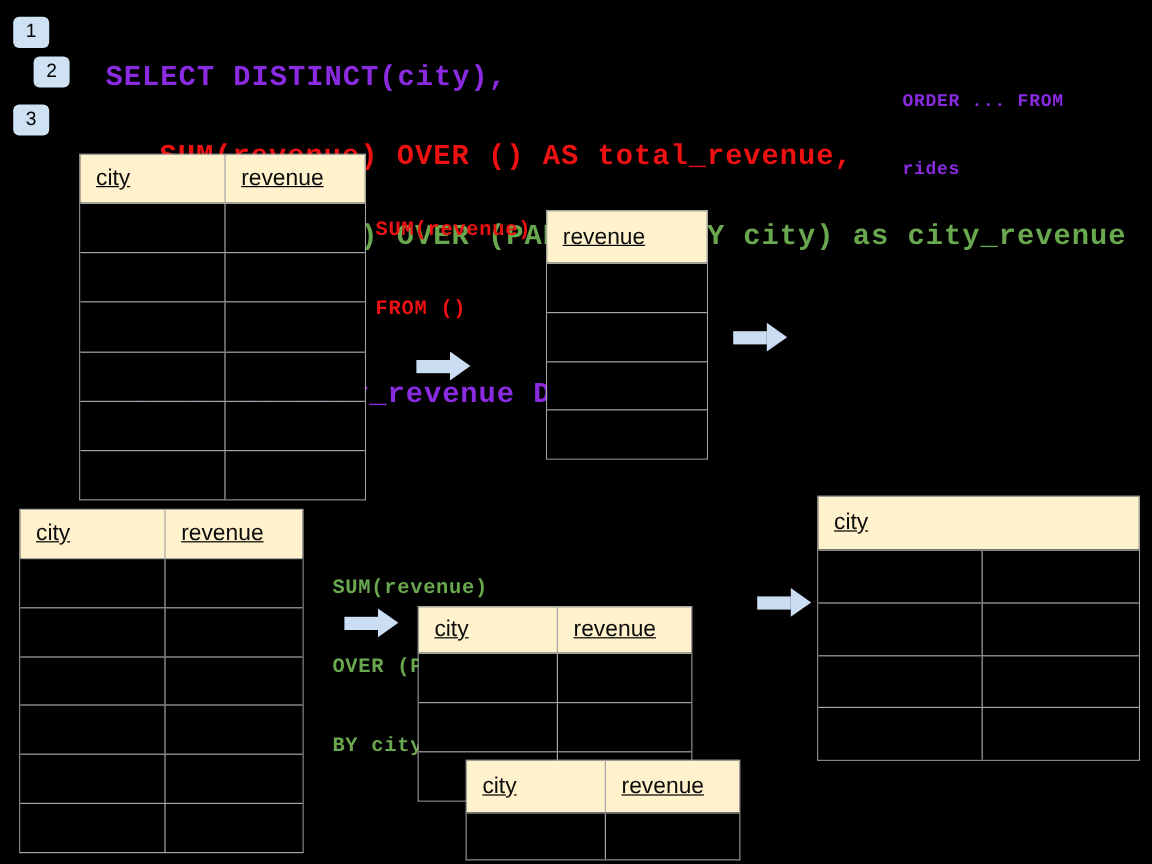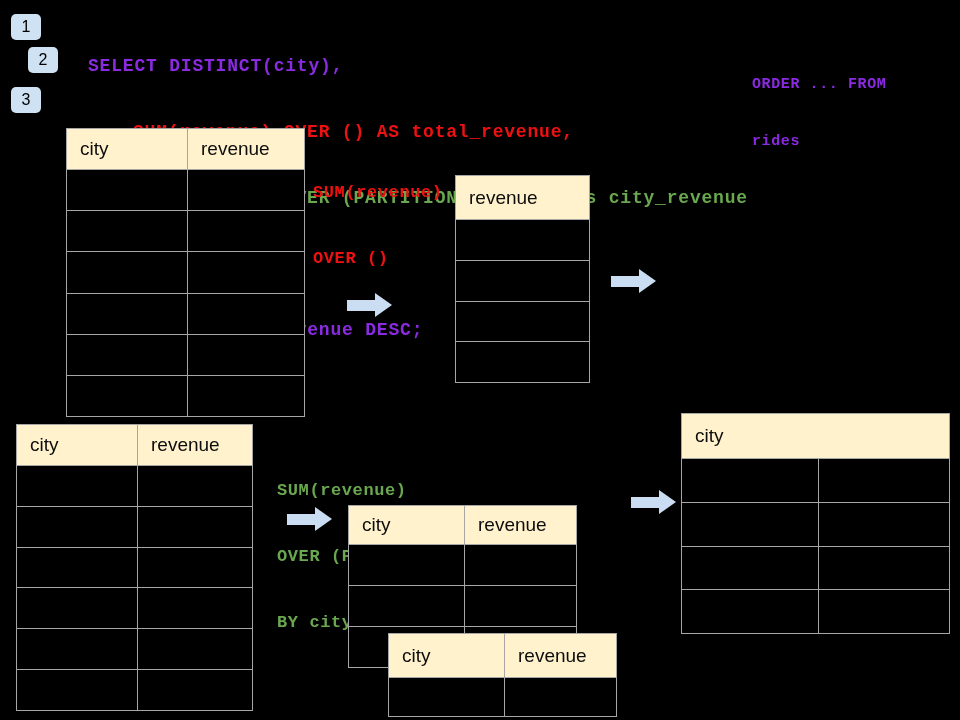--- a/index.html
+++ b/index.html
@@ -12,37 +12,37 @@
          background:var(--badge_bg,#cfe2f3);color:var(--badge_text,#000);
          display:flex;align-items:center;justify-content:center;
          font:16px "Liberation Sans",sans-serif;}
   #badge-1{left:11px;top:14px;}
   #badge-2{left:28px;top:47px;}
   #badge-3{left:11px;top:87px;}
 
   
   .code{position:absolute;left:88px;top:11px;
         font-family:"Liberation Mono",monospace;font-weight:bold;
-        font-size:18px;line-height:22px;letter-spacing:0.8px;white-space:pre;}
+        font-size:24px;line-height:22px;letter-spacing:0.8px;white-space:pre;}
   .code .ind1{padding-left:45px;}
   .code .ind2{padding-left:22px;}
 
   
   .side-note{position:absolute;left:752px;top:37px;
         font-family:"Liberation Mono",monospace;font-weight:bold;
         font-size:15px;line-height:19px;letter-spacing:0.6px;white-space:pre;}
 
   
   .annot{position:absolute;font-family:Liberation Mono, monospace;font-weight:bold;
          font-size:17px;line-height:22px;letter-spacing:0.6px;white-space:pre;}
   #annot-total{left:313px;top:138px;}
   #annot-partition{left:277px;top:436px;}
 
   
-  .tbl{position:absolute;border:1px solid var(--table_border,#a6a6a6);box-sizing:border-box;}
+  .tbl{position:absolute;border:1px solid var(--table_border,#a6a6a6);box-sizing:border-box;text-decoration:underline;}
   .thead{display:grid;grid-template-columns:var(--cols);height:var(--headh);
          background:var(--table_header_bg,#fff2cc);box-sizing:border-box;}
   .hcell{display:flex;align-items:center;padding-left:13px;box-sizing:border-box;
          font-size:19px;color:var(--table_header_text,#000);}
   .hcell + .hcell{border-left:1px solid var(--table_border,#a6a6a6);}
   .trow{display:grid;grid-template-columns:var(--cols);height:var(--rowh);
         border-top:1px solid var(--table_border,#a6a6a6);background:#000;box-sizing:border-box;}
   .tcell{box-sizing:border-box;}
   .tcell + .tcell{border-left:1px solid var(--table_border,#a6a6a6);}
 
@@ -81,21 +81,21 @@
     <div class="ind2" style="color: rgb(138, 43, 226);">ORDER by city_revenue DESC;</div>
   </div>
 
   <div class="side-note" style="color: rgb(138, 43, 226);">
     <div>ORDER ... FROM</div>
     <div>rides</div>
   </div>
 
   <div class="annot" id="annot-total" style="color: rgb(238, 17, 17);">
     <div>SUM(revenue)</div>
-    <div>OVER ()</div>
+    <div>FROM ()</div>
   </div>
 
   <div class="annot" id="annot-partition" style="color: rgb(106, 168, 79);">
     <div>SUM(revenue)</div>
     <div>OVER (PARTITION</div>
     <div>BY city)</div>
   </div>
 
   <div class="tbl" id="tbl-input-top">
     <div class="thead">

